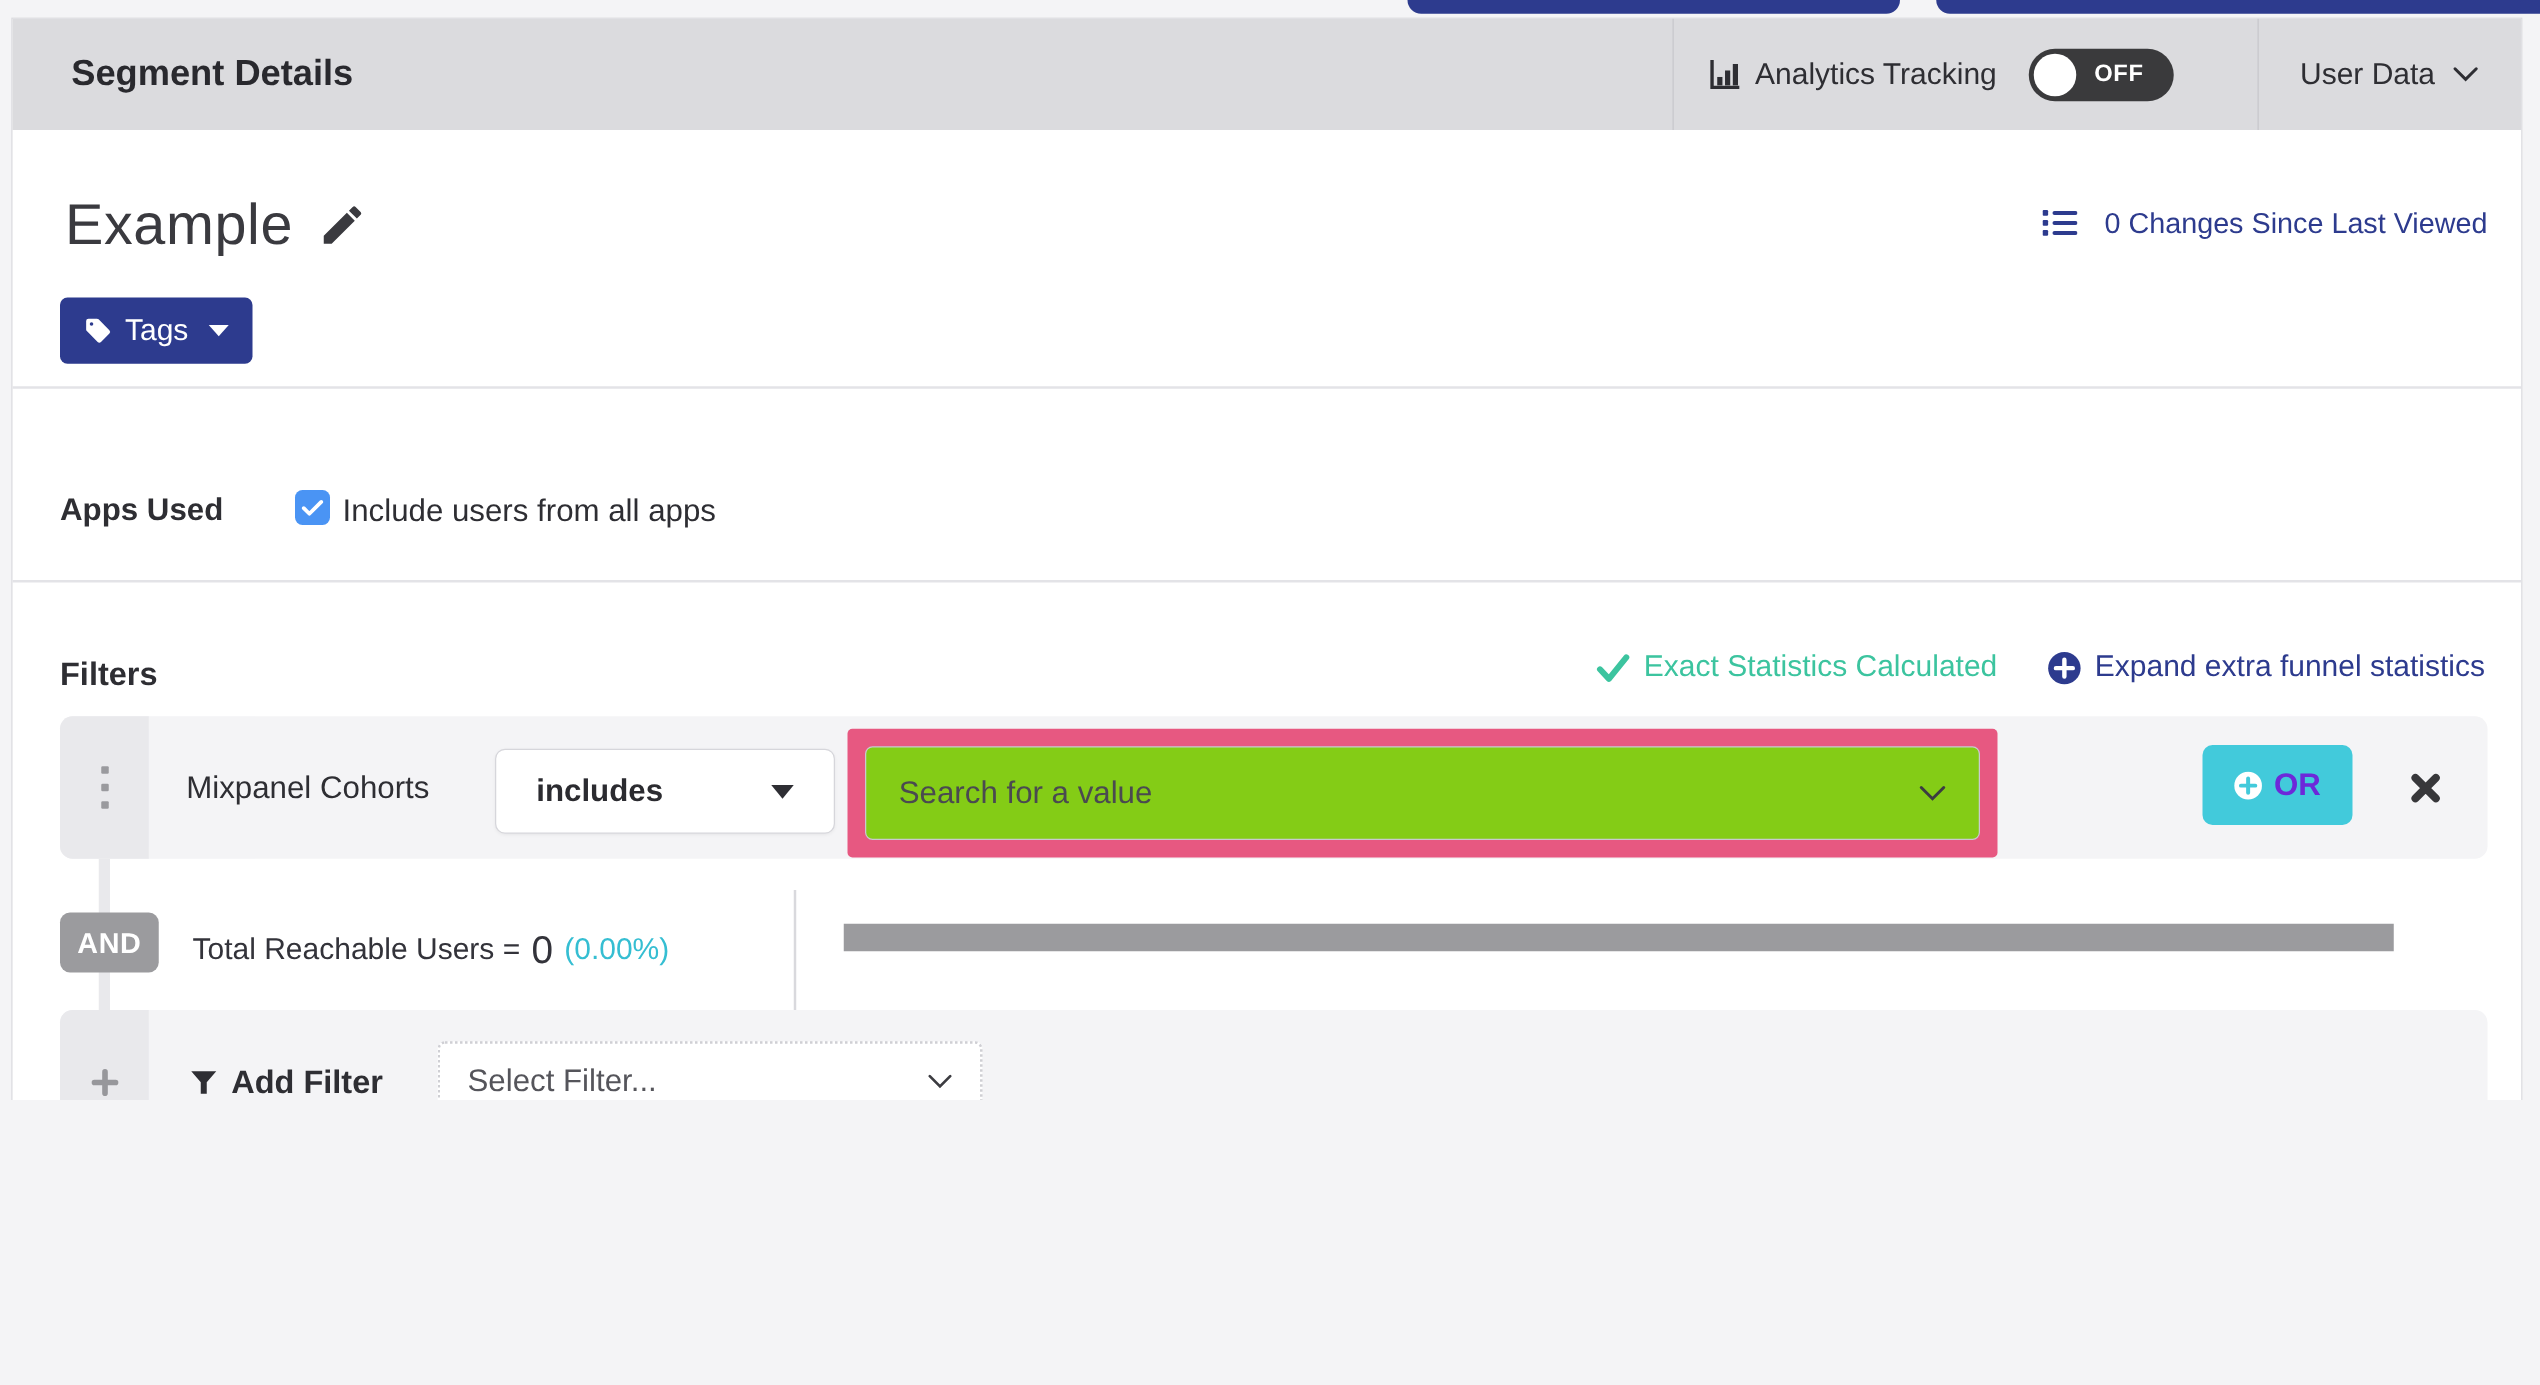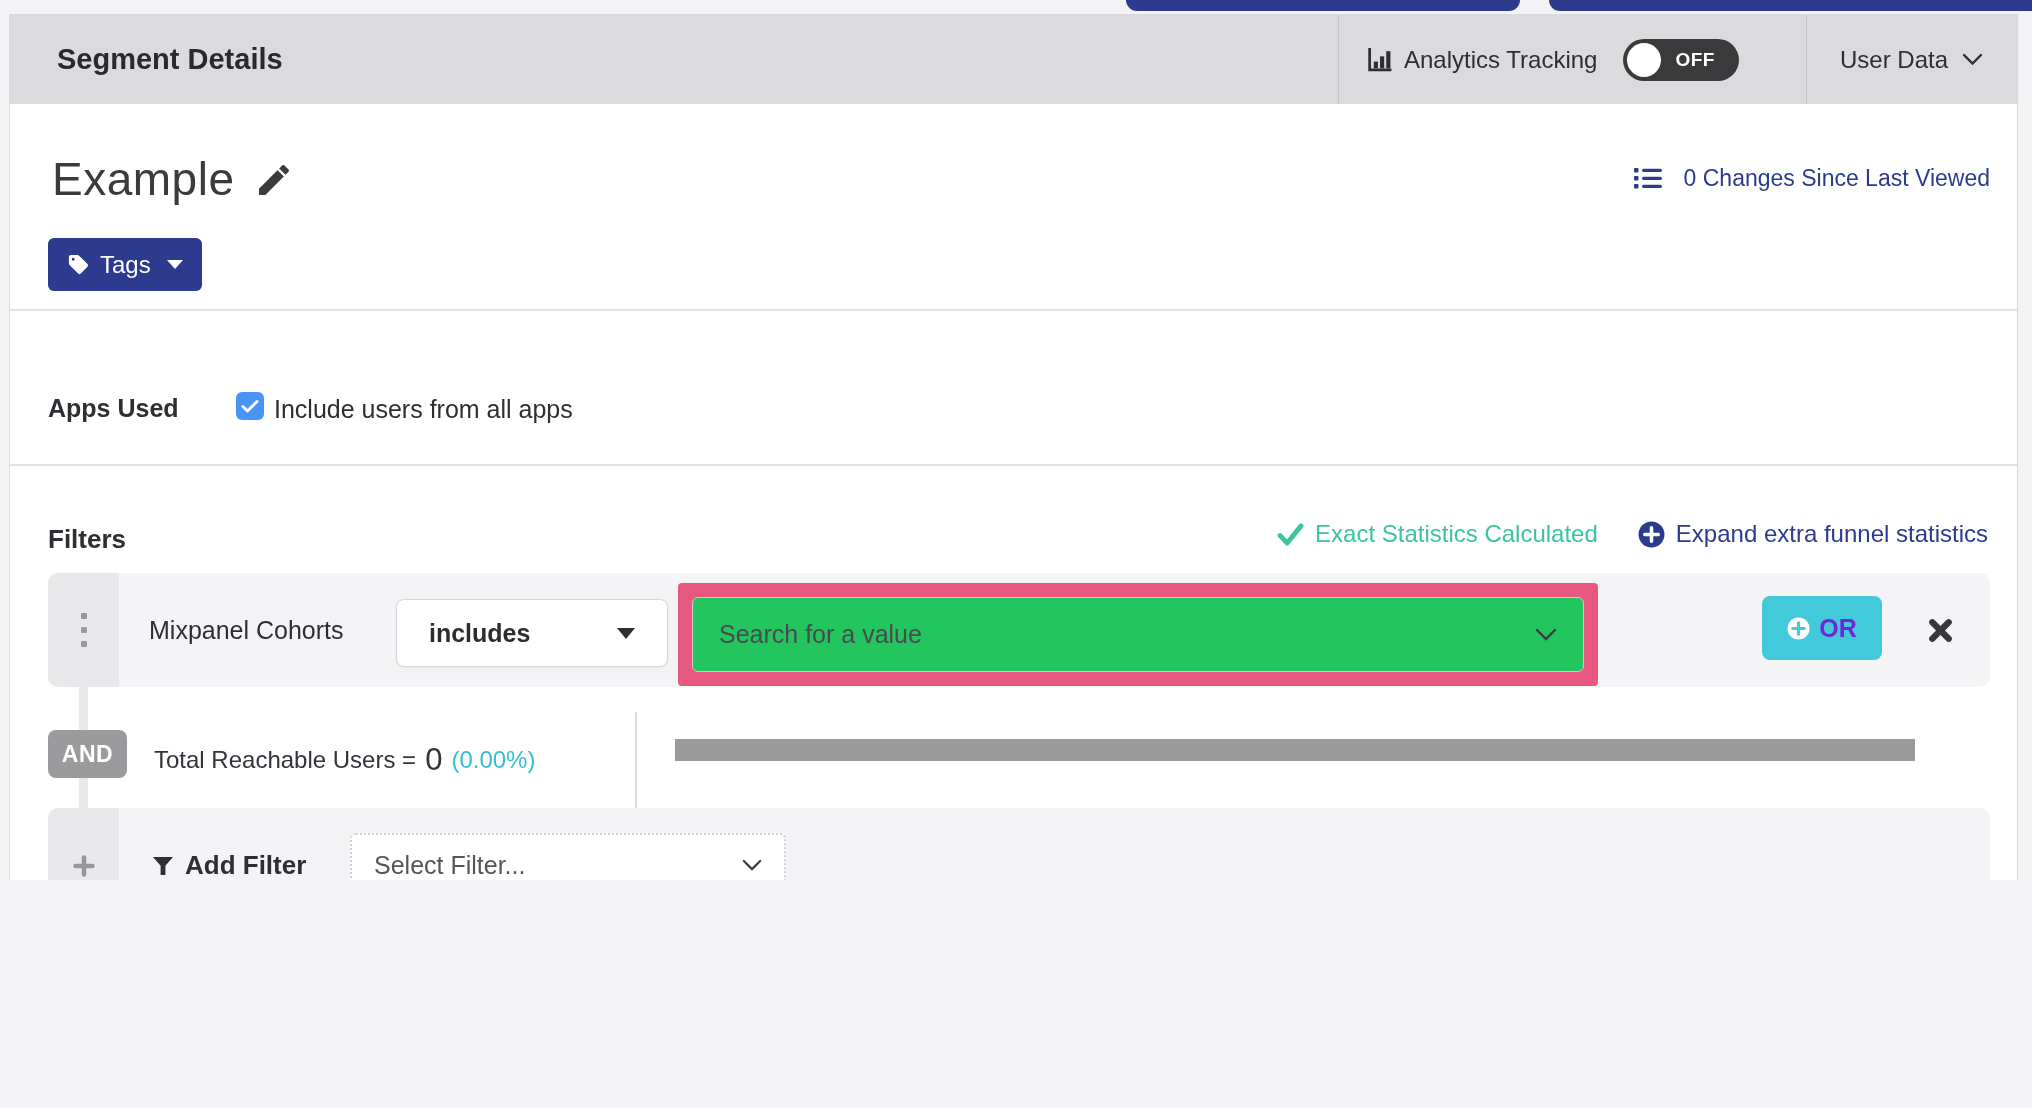--- a/index.html
+++ b/index.html
@@ -64,21 +64,21 @@
   .row1{left:48px;top:573px;width:1942px;height:114px;background:var(--rowgray);border-radius:10px}
   .handle{position:absolute;left:0;top:0;width:71px;background:var(--handlegray);border-radius:10px 0 0 10px;display:flex;flex-direction:column;align-items:center;justify-content:center;cursor:grab}
   .row1 .handle{height:114px;gap:8px}
   .dot{width:6px;height:6px;background:#9a9a9e;border-radius:1px}
   .field-label{position:absolute;left:101px;top:0;height:114px;display:flex;align-items:center;font-size:25px}
   .op-select{position:absolute;left:348px;top:26px;width:272px;height:68px;background:#fff;border:1px solid #d6d6db;border-radius:8px;box-shadow:0 1px 3px rgba(0,0,0,.06);display:flex;align-items:center;padding:0 32px;cursor:pointer}
   .op-select .val{font-size:25px;font-weight:600;color:#2b2b30}
   .tri{width:0;height:0;border-left:9px solid transparent;border-right:9px solid transparent;border-top:11px solid #2e2e33;margin-left:auto}
 
   .pink{left:678px;top:583px;width:920px;height:103px;background:var(--pink);border-radius:4px}
-  .value-select{left:692px;top:597px;width:892px;height:75px;background:#22c55e;border:1px solid #c9c9cf;border-radius:6px;display:flex;align-items:center;padding:4px 26px;cursor:pointer}
+  .value-select{left:692px;top:597px;width:892px;height:75px;background:#84cc16;border:1px solid #c9c9cf;border-radius:6px;display:flex;align-items:center;padding:4px 26px;cursor:pointer}
   .value-select .ph{font-size:25px;color:#4a4a50}
   .sel-chev{margin-left:auto}
 
   .or-btn{left:1762px;top:596px;width:120px;height:64px;background:var(--teal);border-radius:8px;display:flex;align-items:center;justify-content:center;gap:9px;cursor:pointer}
   .or-btn .lbl{color:#6d28d9;font-size:25px;font-weight:700}
   .close-x{left:1918px;top:608px;width:44px;height:44px;display:flex;align-items:center;justify-content:center;cursor:pointer}
 
   
   .connector{left:79px;top:687px;width:9px;height:121px;background:var(--handlegray)}
   .and-badge{left:48px;top:730px;width:79px;height:48px;background:var(--badge);border-radius:8px;display:flex;align-items:center;justify-content:center;color:#fff;font-size:23px;font-weight:700;letter-spacing:.5px}

